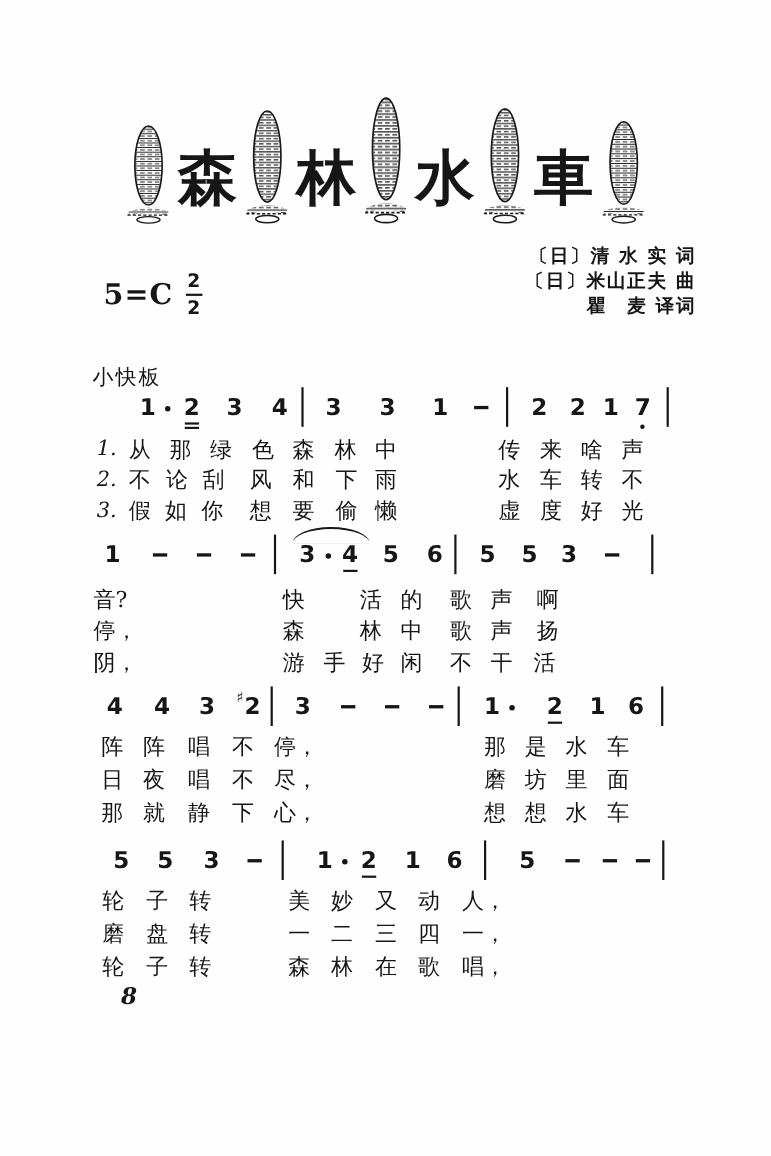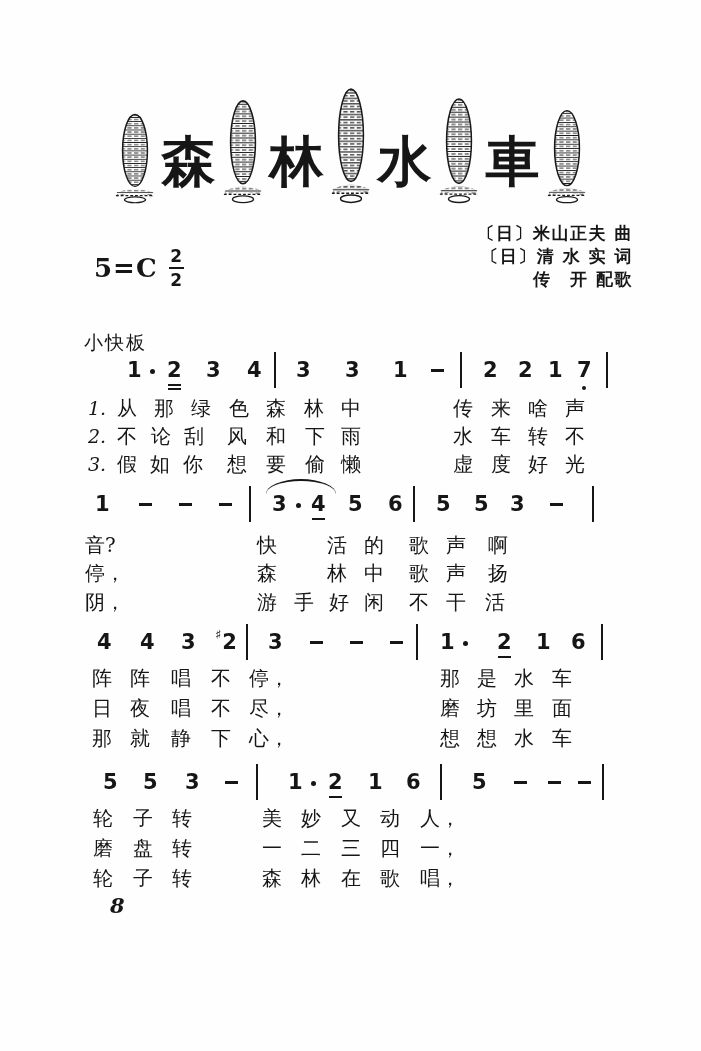--- a/index.html
+++ b/index.html
@@ -89,23 +89,23 @@
       <span class="tchar">車</span>
       <span class="cornwrap"><svg width="42" height="96" viewBox="0 0 44 110" preserveAspectRatio="none">
           <ellipse cx="22" cy="46" rx="13" ry="43" fill="url(#hatch)" stroke="#1a1a1a" stroke-width="1.6"></ellipse>
           <path d="M3 96 Q22 88 41 96 L41 101 Q22 94 3 101 Z" fill="url(#hatch)"></path>
           <path d="M2 100 H42" stroke="#1a1a1a" stroke-width="1.4" stroke-dasharray="3 2"></path>
           <ellipse cx="22" cy="105" rx="11" ry="3.5" fill="none" stroke="#1a1a1a" stroke-width="1.4"></ellipse>
         </svg></span>
     </div>
 
   <div class="credits">
+      <div class="credit-line">〔日〕清 水 实 词</div>
       <div class="credit-line">〔日〕米山正夫 曲</div>
-      <div class="credit-line">〔日〕清 水 实 词</div>
-      <div class="credit-line">传　开 配歌</div>
+      <div class="credit-line">瞿　麦 译词</div>
     </div>
 
   <div class="keysig">
     <span class="keytext">5=C</span>
     <span class="frac">
       <span>2</span>
       <span class="fbar"></span>
       <span>2</span>
     </span>
   </div>

